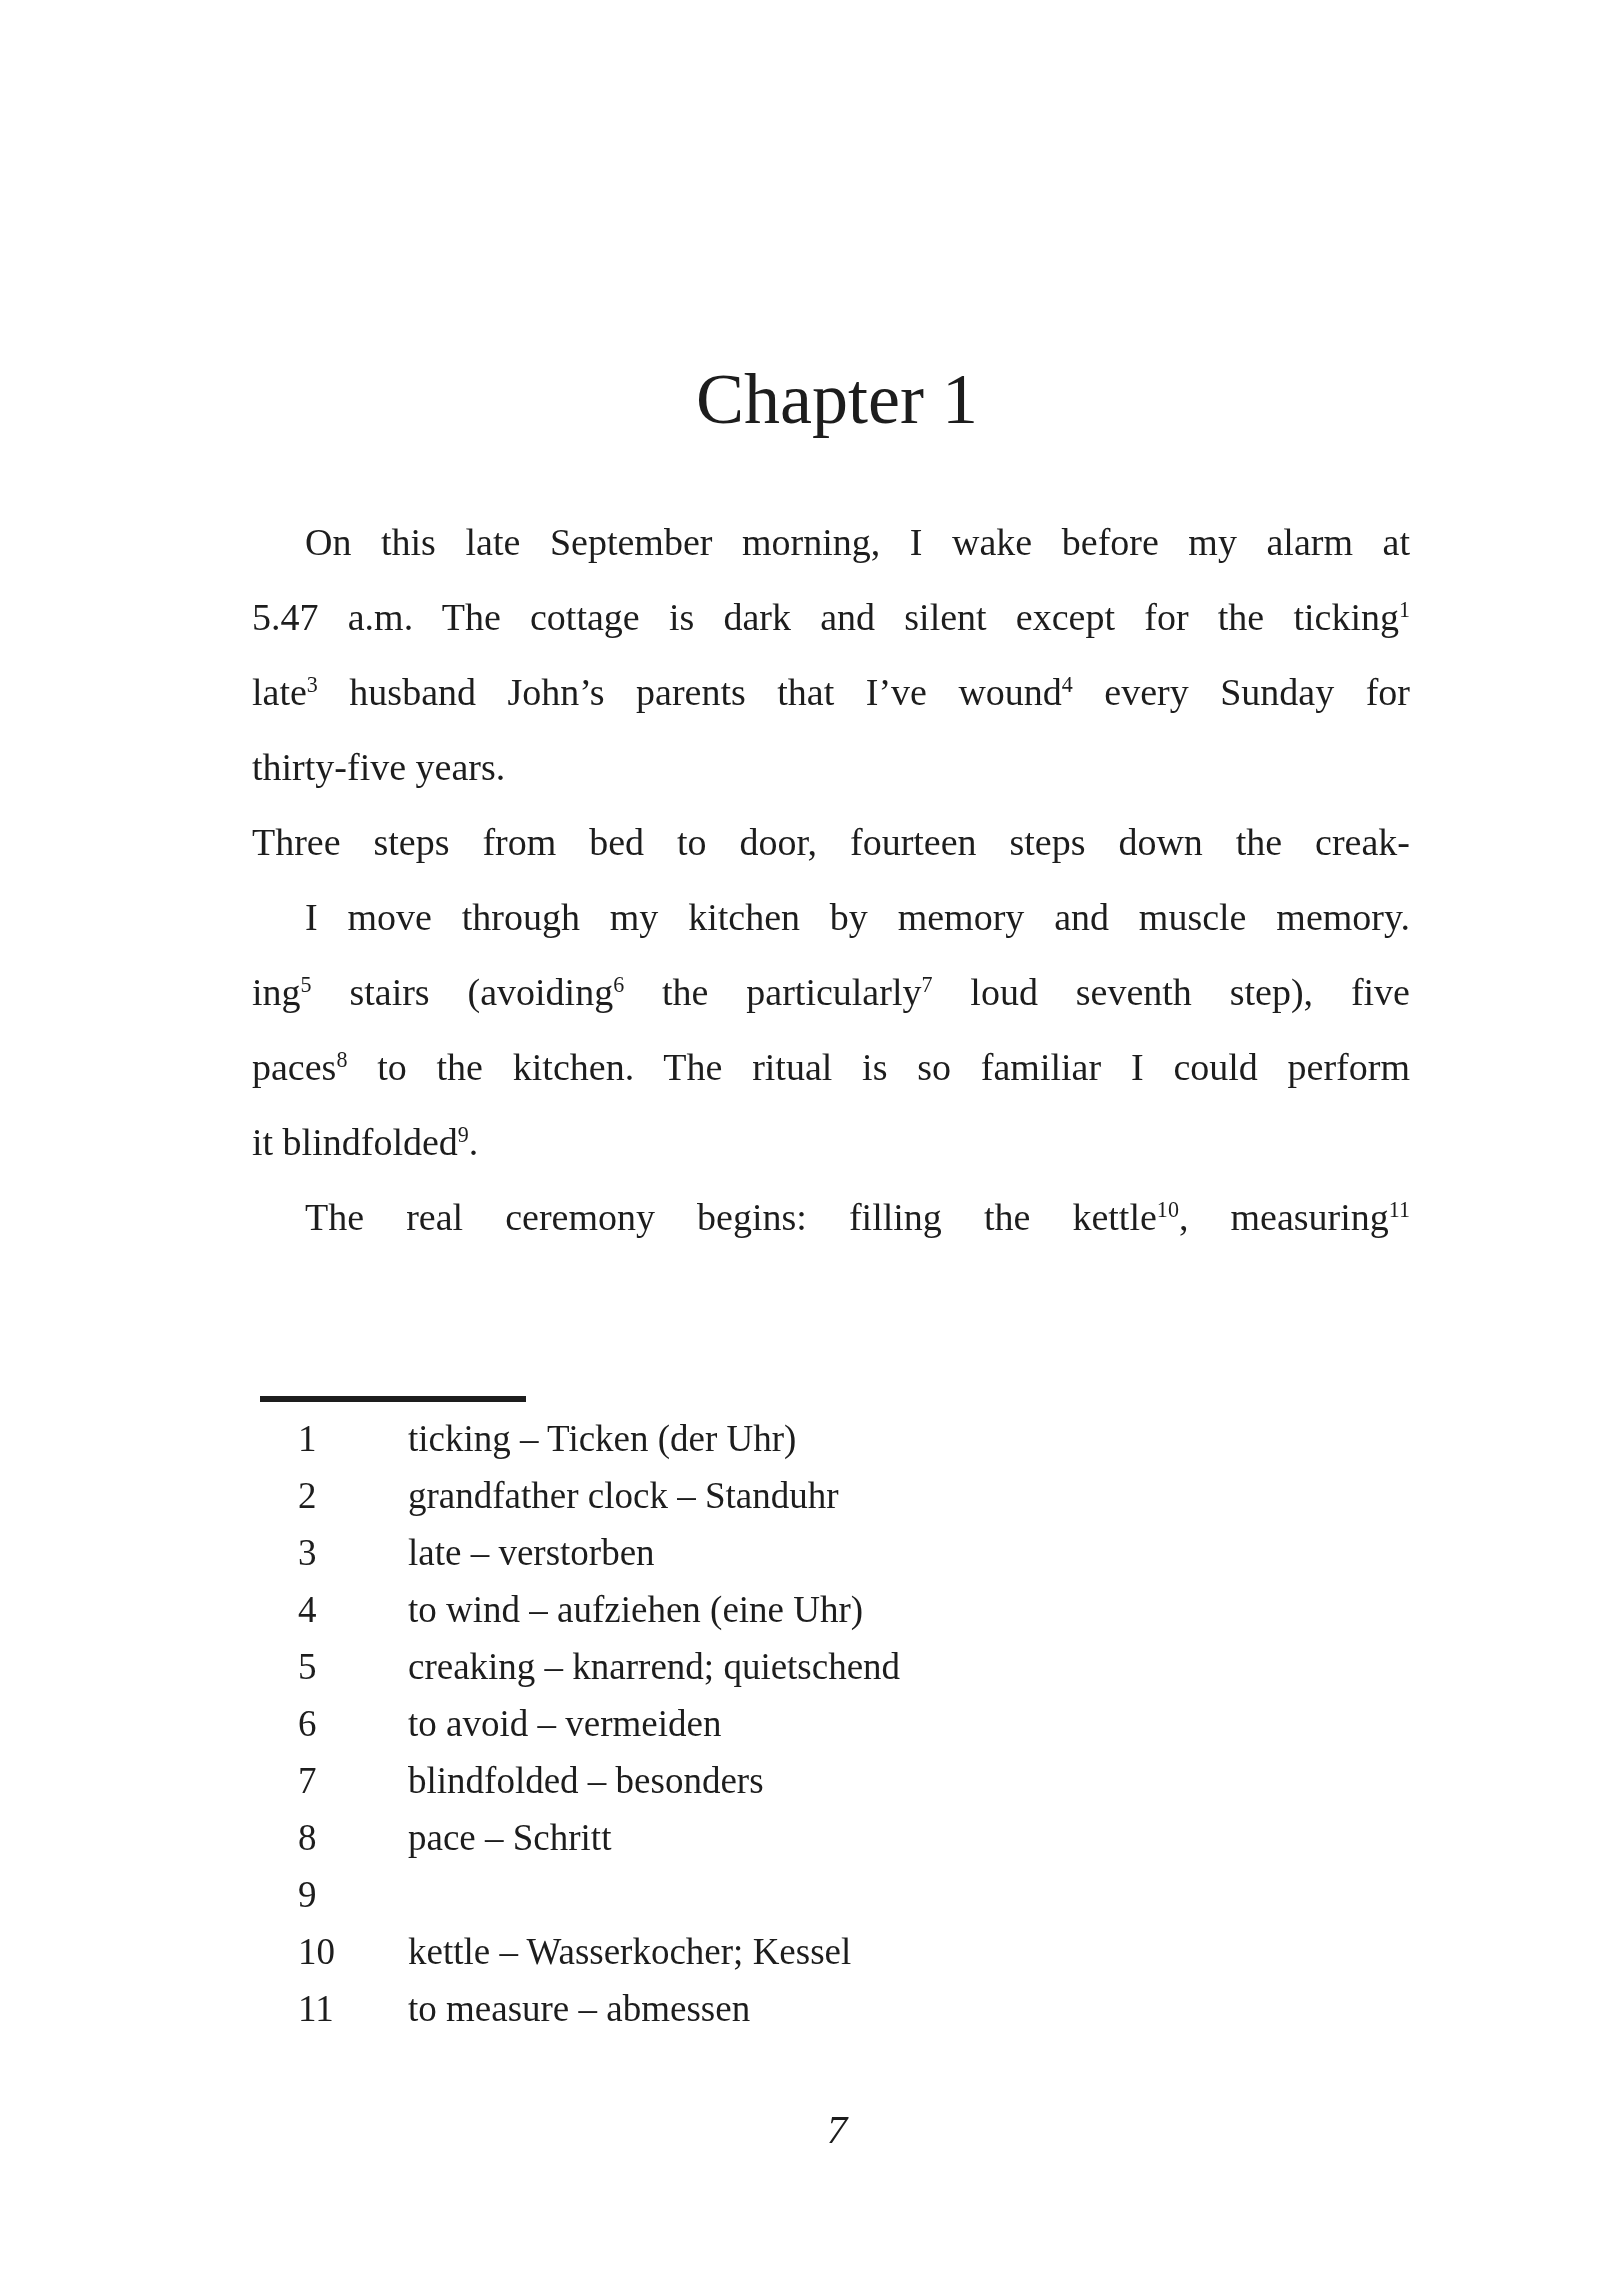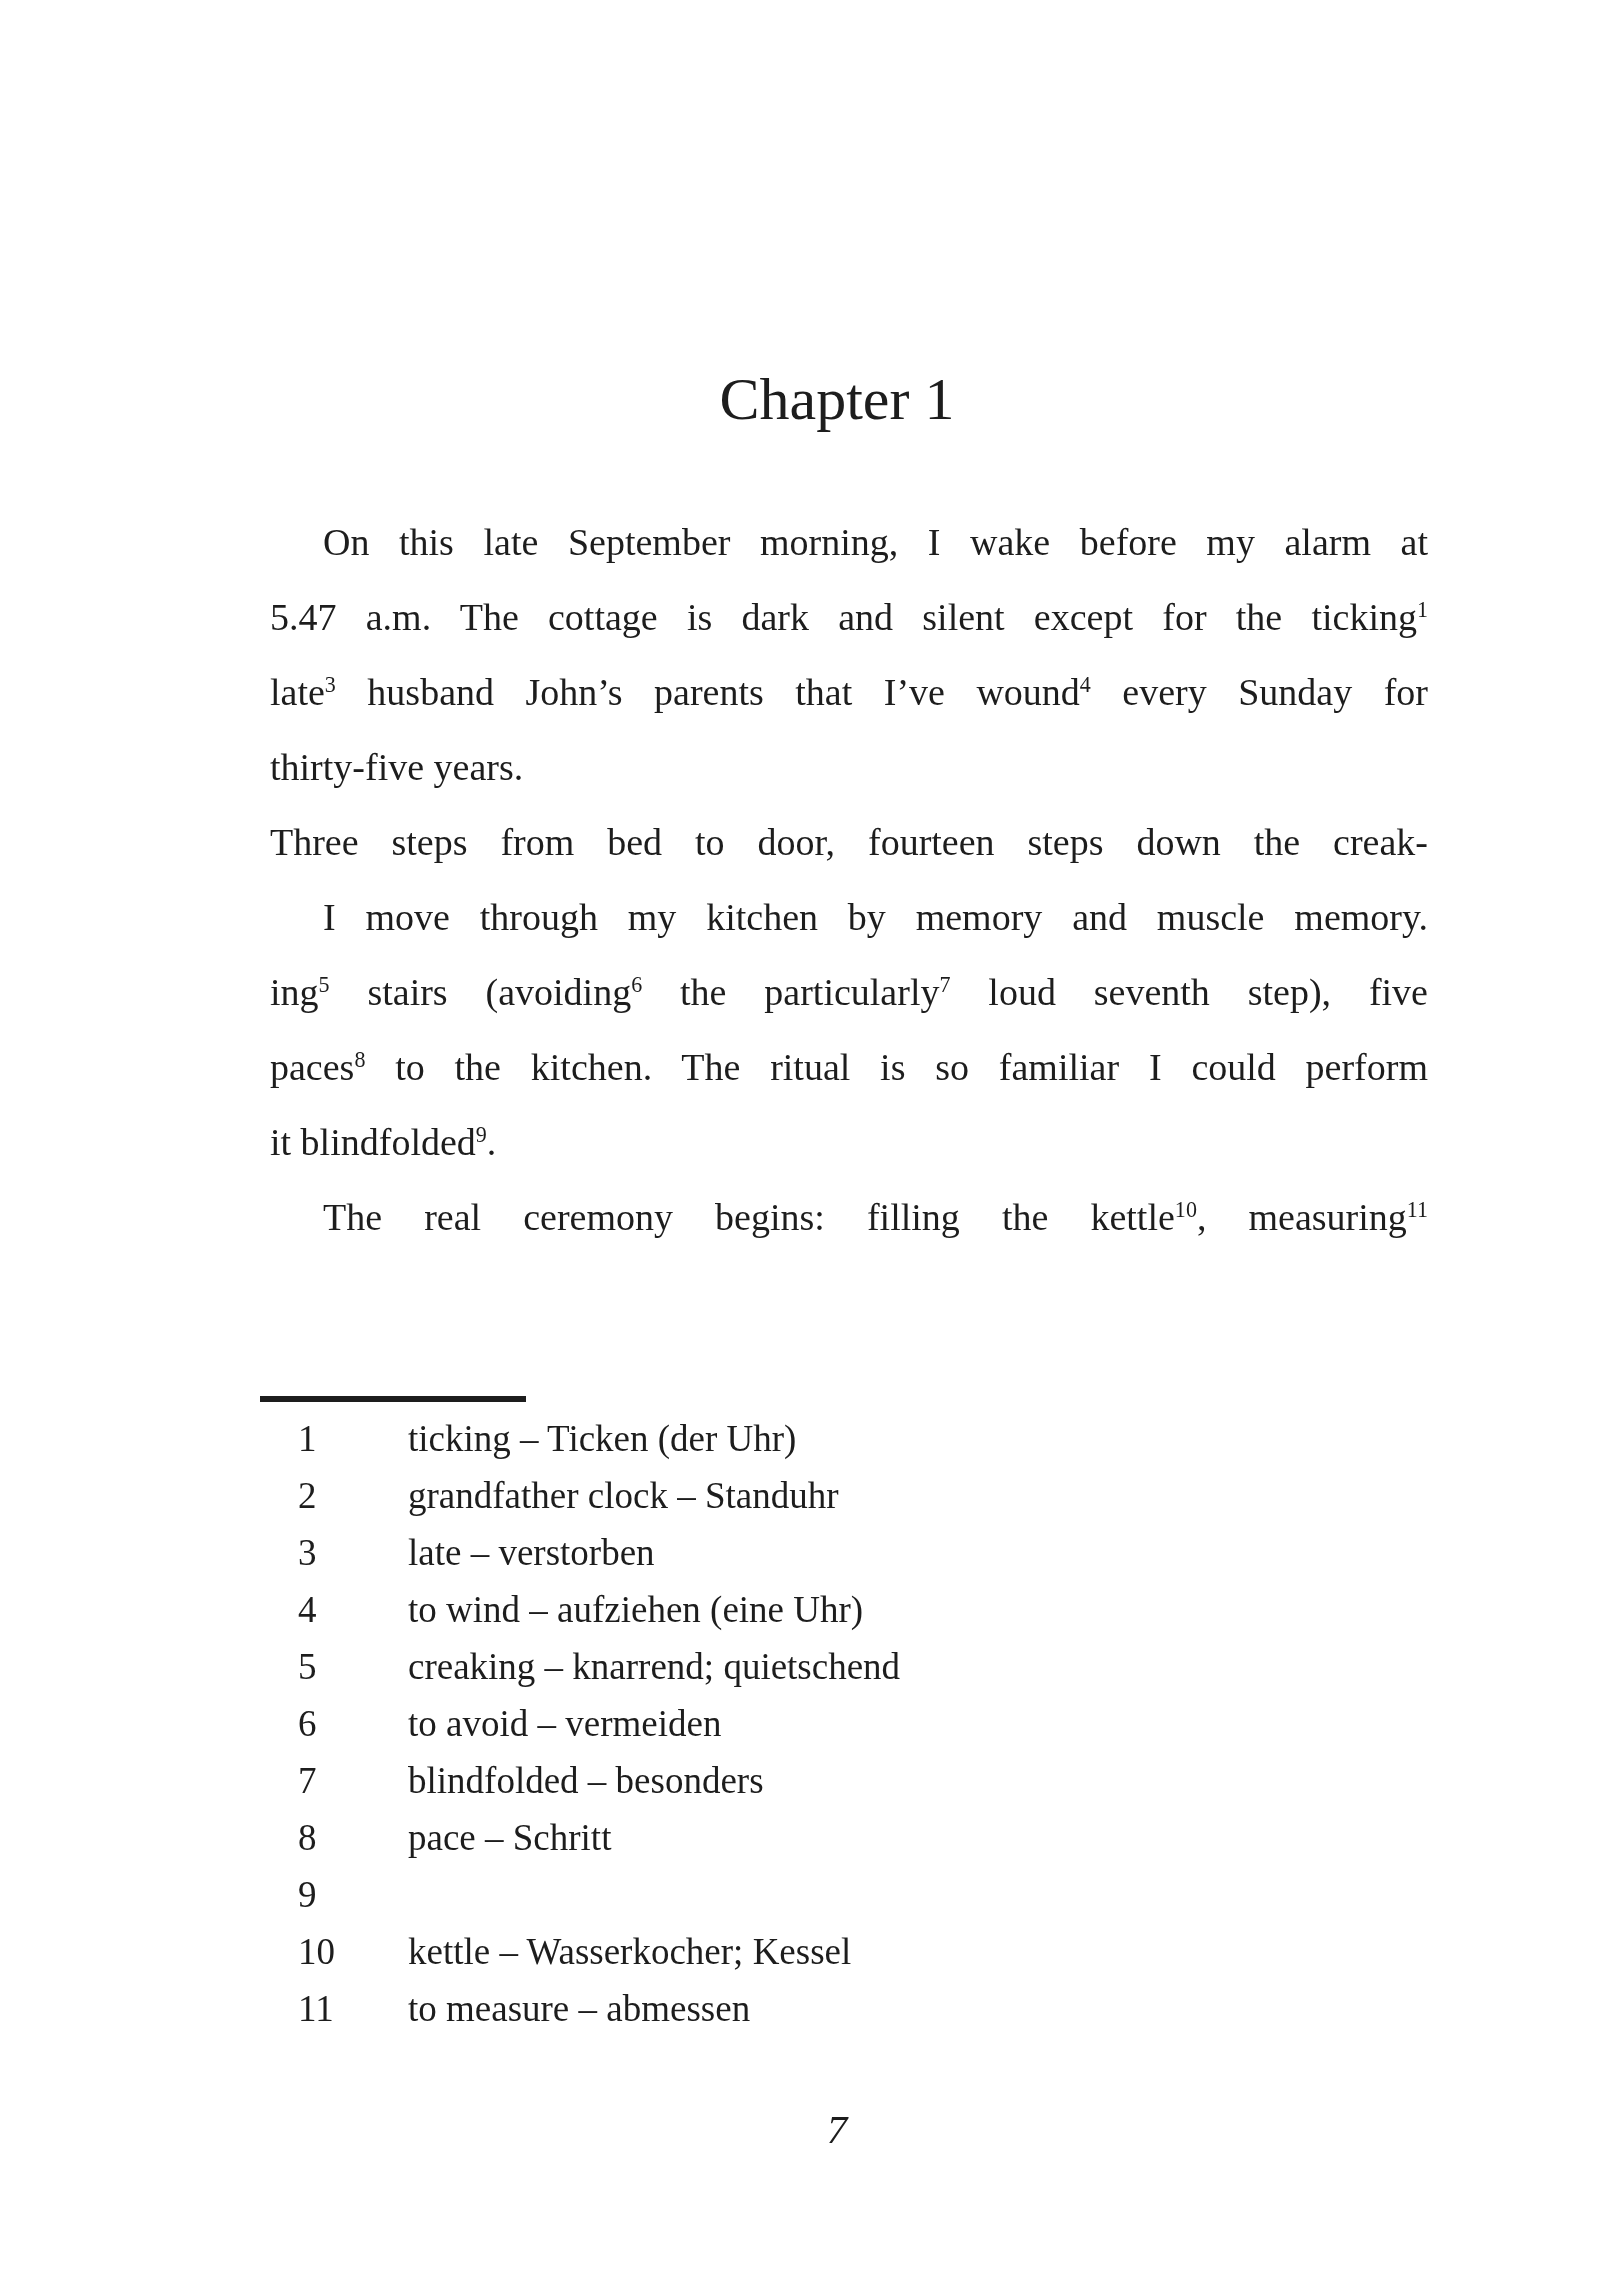--- a/index.html
+++ b/index.html
@@ -14,29 +14,29 @@
     background: #ffffff;
     overflow: hidden;
     font-family: "Liberation Serif", serif;
     color: #1d1d1d;
   }
   .chapter-heading {
     position: absolute;
     left: 258px;
     top: 357px;
     width: 1158px;
-    font-size: 60px;
+    font-size: 72px;
     line-height: 84px;
     text-align: center;
     font-weight: 400;
     white-space: nowrap;
   }
   .body-text {
     position: absolute;
-    left: 270px;
+    left: 252px;
     top: 505px;
     width: 1158px;
     font-size: 38px;
     line-height: 75px;
   }
   .line {
     text-align: justify;
     text-align-last: justify;
     -moz-text-align-last: justify;
     height: 75px;

